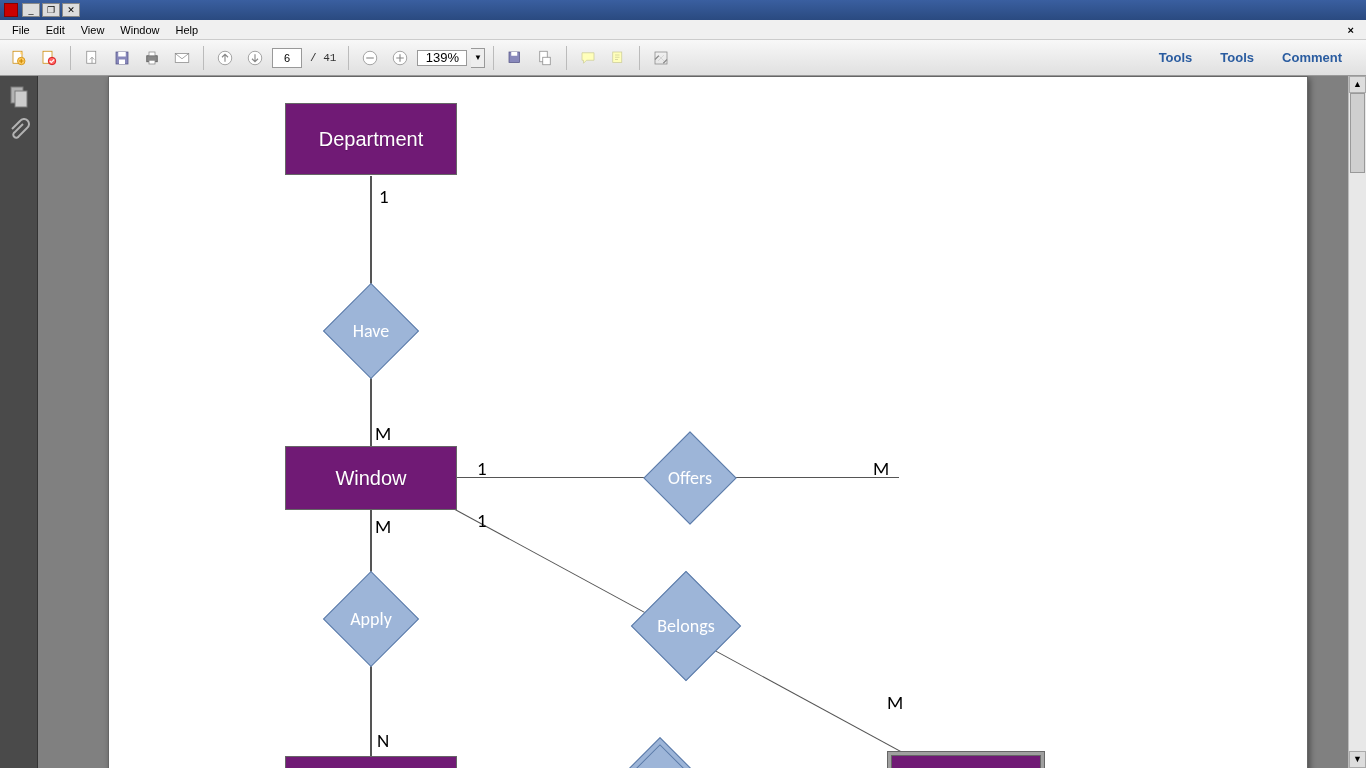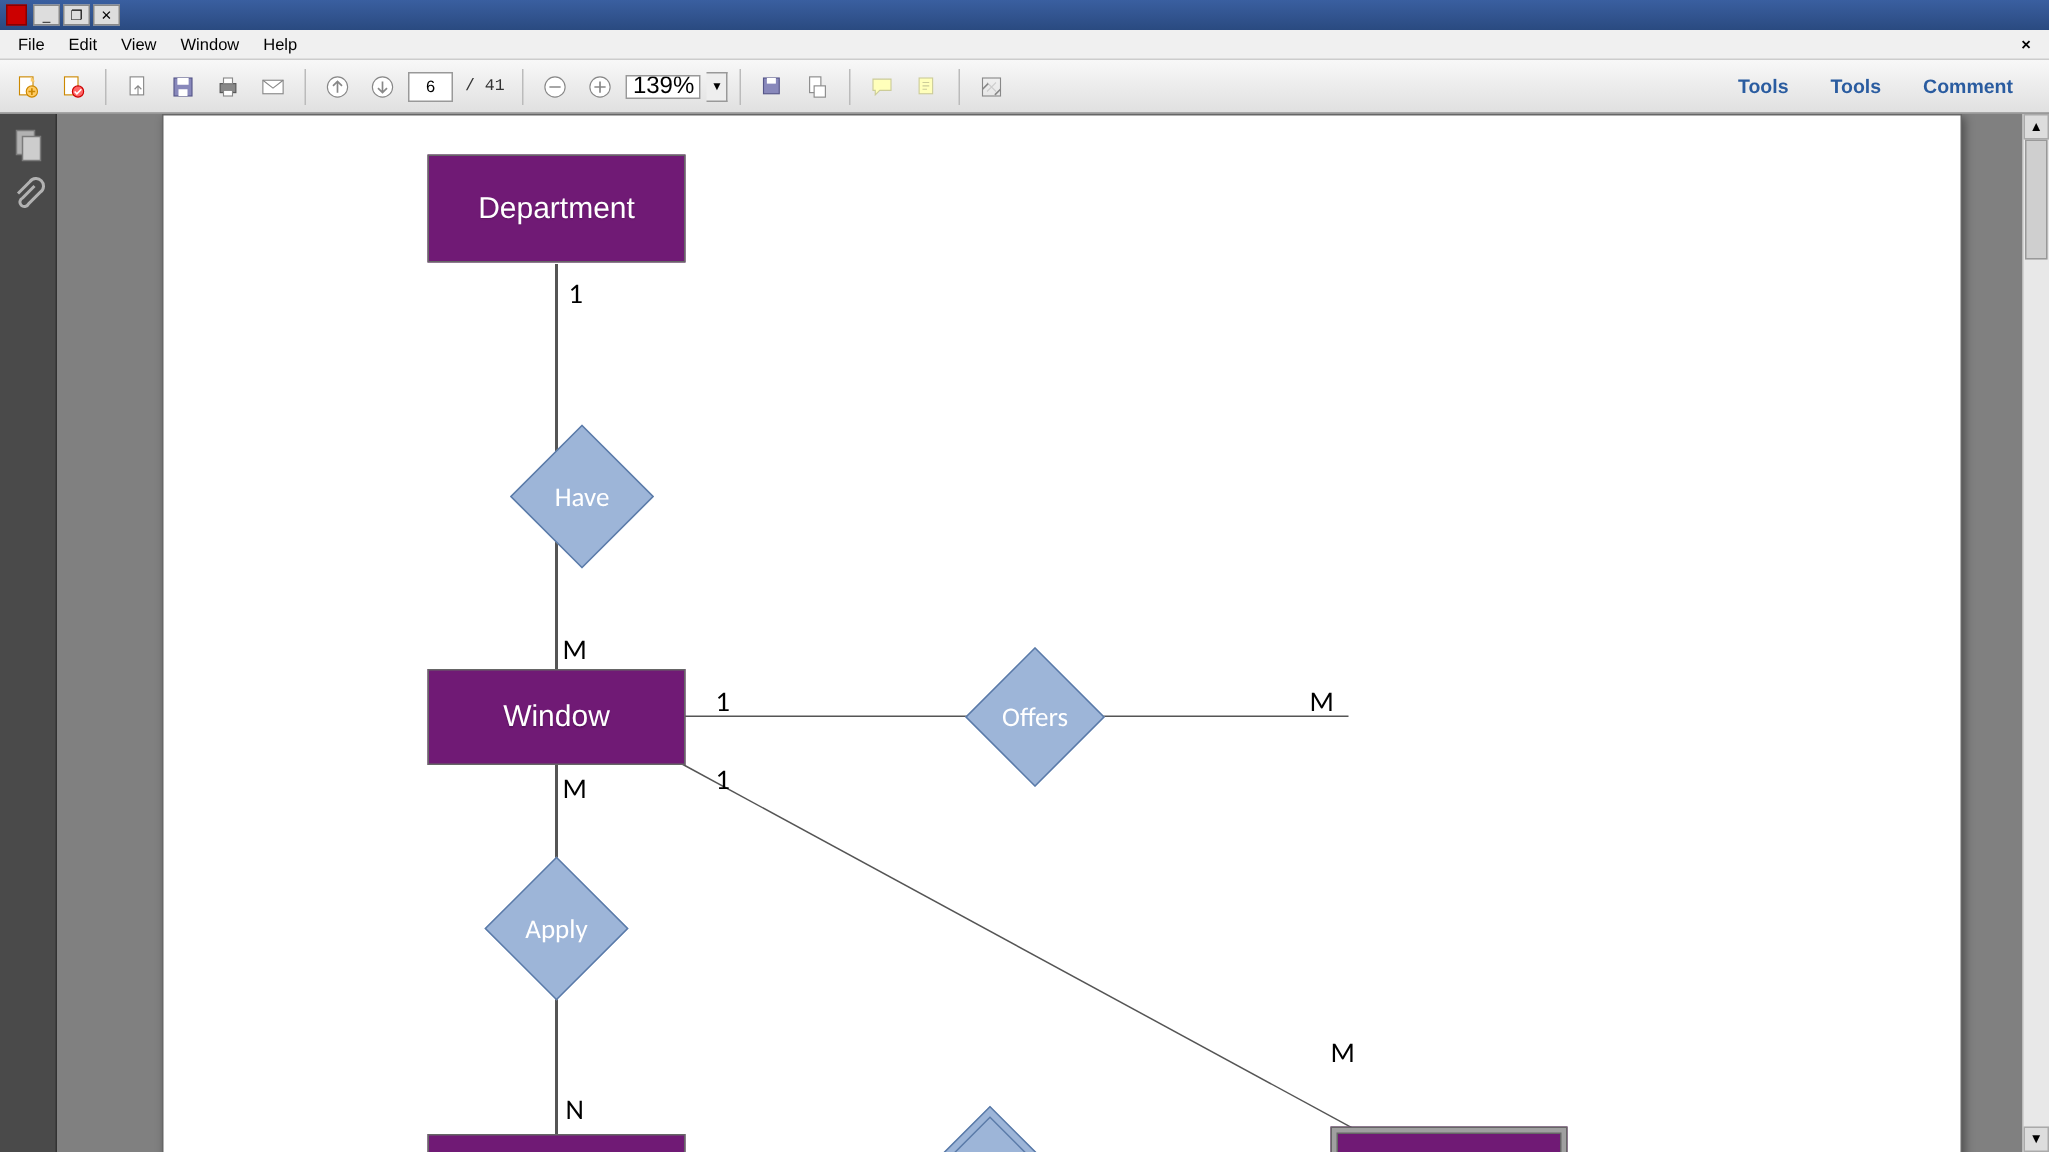--- a/index.html
+++ b/index.html
@@ -17,21 +17,21 @@
 .menubar span { padding: 2px 8px; cursor: pointer; }
 .menubar .closex { position: absolute; right: 4px; font-weight: bold; cursor: pointer; }
 
 
 .toolbar { background: linear-gradient(#f8f8f8, #e0e0e0); height: 36px; display: flex; align-items: center; padding: 0 6px; border-bottom: 1px solid #999; gap: 4px; }
 .tbtn { width: 26px; height: 26px; border: 1px solid transparent; border-radius: 3px; display: flex; align-items: center; justify-content: center; cursor: pointer; }
 .tbtn svg { width: 18px; height: 18px; }
 .tsep { width: 1px; height: 24px; background: #bbb; margin: 0 4px; }
 .page-input { width: 30px; height: 20px; text-align: center; font-size: 11px; border: 1px solid #999; }
 .page-total { font-size: 11px; color: #333; padding: 0 4px; font-family: Liberation Mono, monospace; }
-.zoom-input { width: 50px; height: 16px; text-align: center; font-size: 16px; border: 1px solid #999; }
+.zoom-input { width: 50px; height: 16px; text-align: center; font-size: 13px; border: 1px solid #999; }
 .zoom-dd { width: 14px; height: 20px; border: 1px solid #999; border-left: none; background: #eee; font-size: 8px; text-align: center; line-height: 18px; cursor: pointer; }
 .toolbar-right { margin-left: auto; display: flex; gap: 12px; padding-right: 10px; }
 .toolbar-right a { color: #2a5ca0; font-size: 13px; font-weight: 700; text-decoration: none; cursor: pointer; padding: 4px 8px; }
 
 
 .sidebar { position: absolute; left: 0; top: 76px; width: 38px; bottom: 0; background: #4a4a4a; border-right: 1px solid #333; display: flex; flex-direction: column; align-items: center; padding-top: 8px; gap: 10px; }
 .side-btn { width: 24px; height: 24px; cursor: pointer; opacity: 0.8; }
 .side-btn svg { width: 24px; height: 24px; fill: #ccc; }
 
 
@@ -210,31 +210,35 @@
 
       <div class="entity" style="left:176px; top:26px; width:172px; height:72px;">
           <span>Department</span>
         </div>
       <div class="entity" style="left:176px; top:369px; width:172px; height:64px;">
           <span>Window</span>
         </div>
       <div class="entity" style="left:176px; top:679px; width:172px; height:64px;"></div>
       <div class="entity dbl" style="left:778px; top:674px; width:158px; height:68px;"></div>
 
-      <div class="diamond-wrap" style="left:245px; top:220px; width:68px; height:68px;">
+      <div class="diamond-wrap" style="left:228px; top:220px; width:68px; height:68px;">
           <div class="diamond"></div>
           <div class="diamond-label">Have</div>
         </div>
       <div class="diamond-wrap" style="left:548px; top:368px; width:66px; height:66px;">
           <div class="diamond"></div>
           <div class="diamond-label">Offers</div>
         </div>
       <div class="diamond-wrap" style="left:228px; top:508px; width:68px; height:68px;">
           <div class="diamond"></div>
           <div class="diamond-label">Apply</div>
+        </div>
+      <div class="diamond-wrap" style="left:538px; top:510px; width:78px; height:78px;">
+          <div class="diamond"></div>
+          <div class="diamond-label">Belongs</div>
         </div>
       <div class="diamond-wrap" style="left:515px; top:675px; width:72px; height:72px;">
           <div class="diamond dbl"></div>
         </div>
 
       <div class="cardinality" style="left:270px; top:108px;">1</div>
       <div class="cardinality" style="left:266px; top:345px;">M</div>
       <div class="cardinality" style="left:368px; top:380px;">1</div>
       <div class="cardinality" style="left:764px; top:380px;">M</div>
       <div class="cardinality" style="left:266px; top:438px;">M</div>

